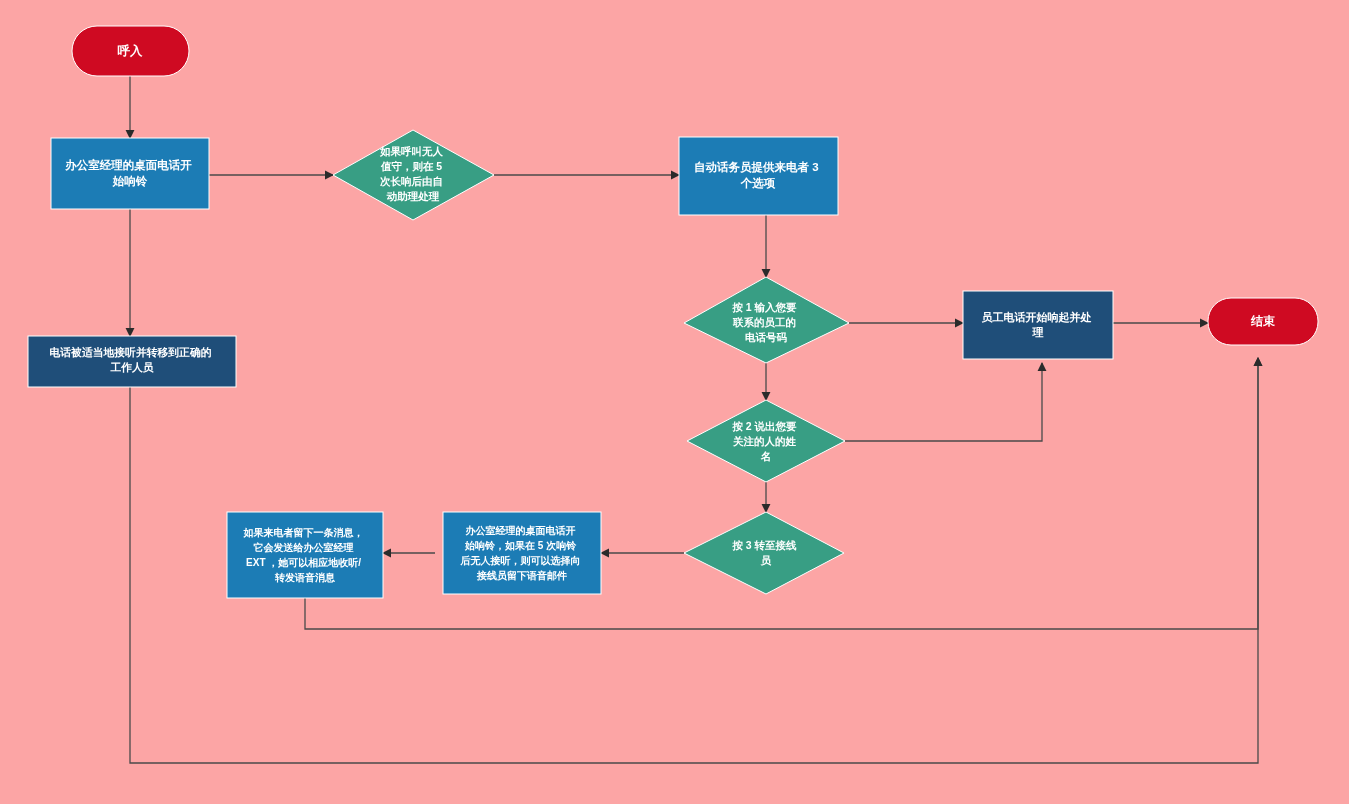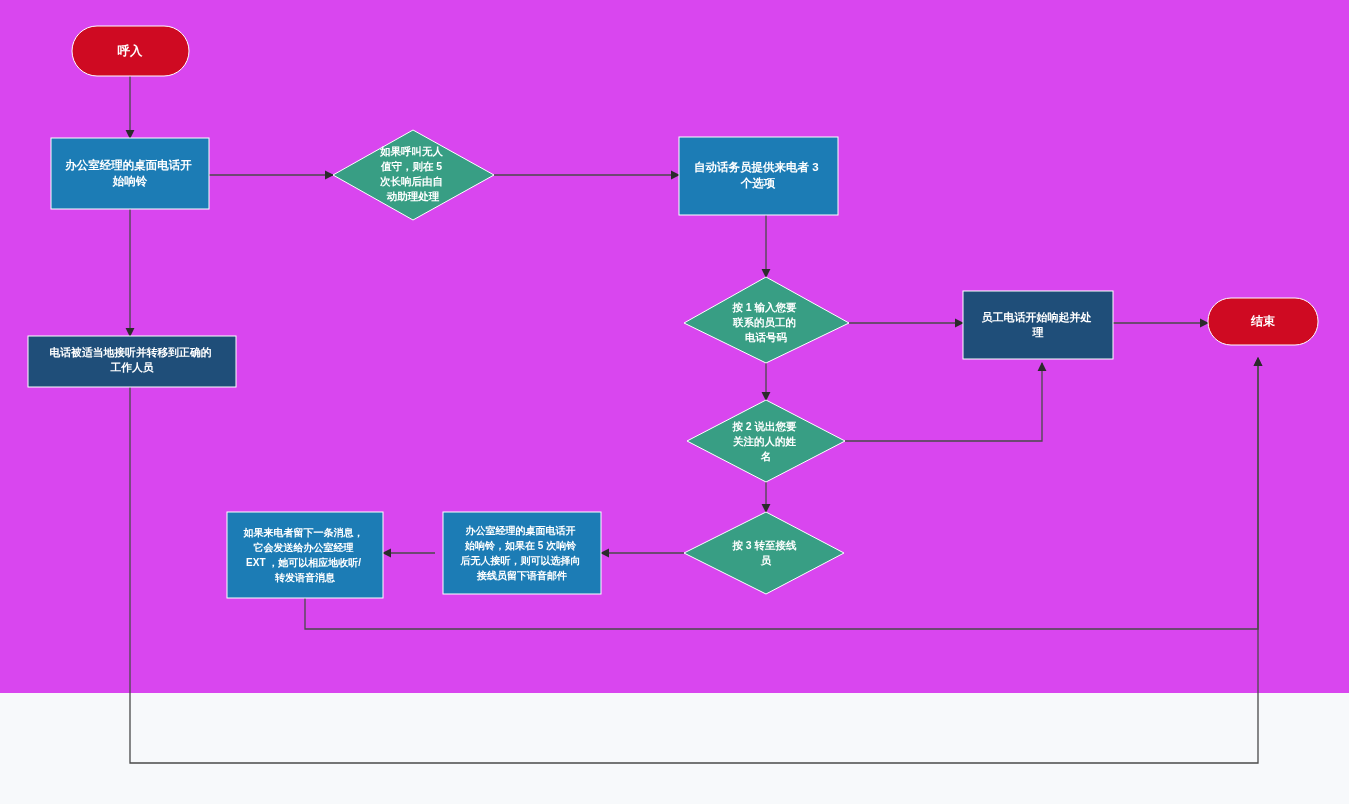--- a/index.html
+++ b/index.html
@@ -9,22 +9,22 @@
   }
   body {
     width: 1349px;
     height: 804px;
     font-family: "Liberation Sans", "DejaVu Sans", sans-serif;
     overflow: hidden;
   }
   #flowchart-canvas {
     position: relative;
     width: 1349px;
-    height: 693px;
-    background: #d946ef;
+    height: 804px;
+    background: #fca5a5;
   }
   svg.diagram {
     position: absolute;
     top: 0;
     left: 0;
     width: 1349px;
     height: 804px;
     display: block;
   }
   .node-label {

